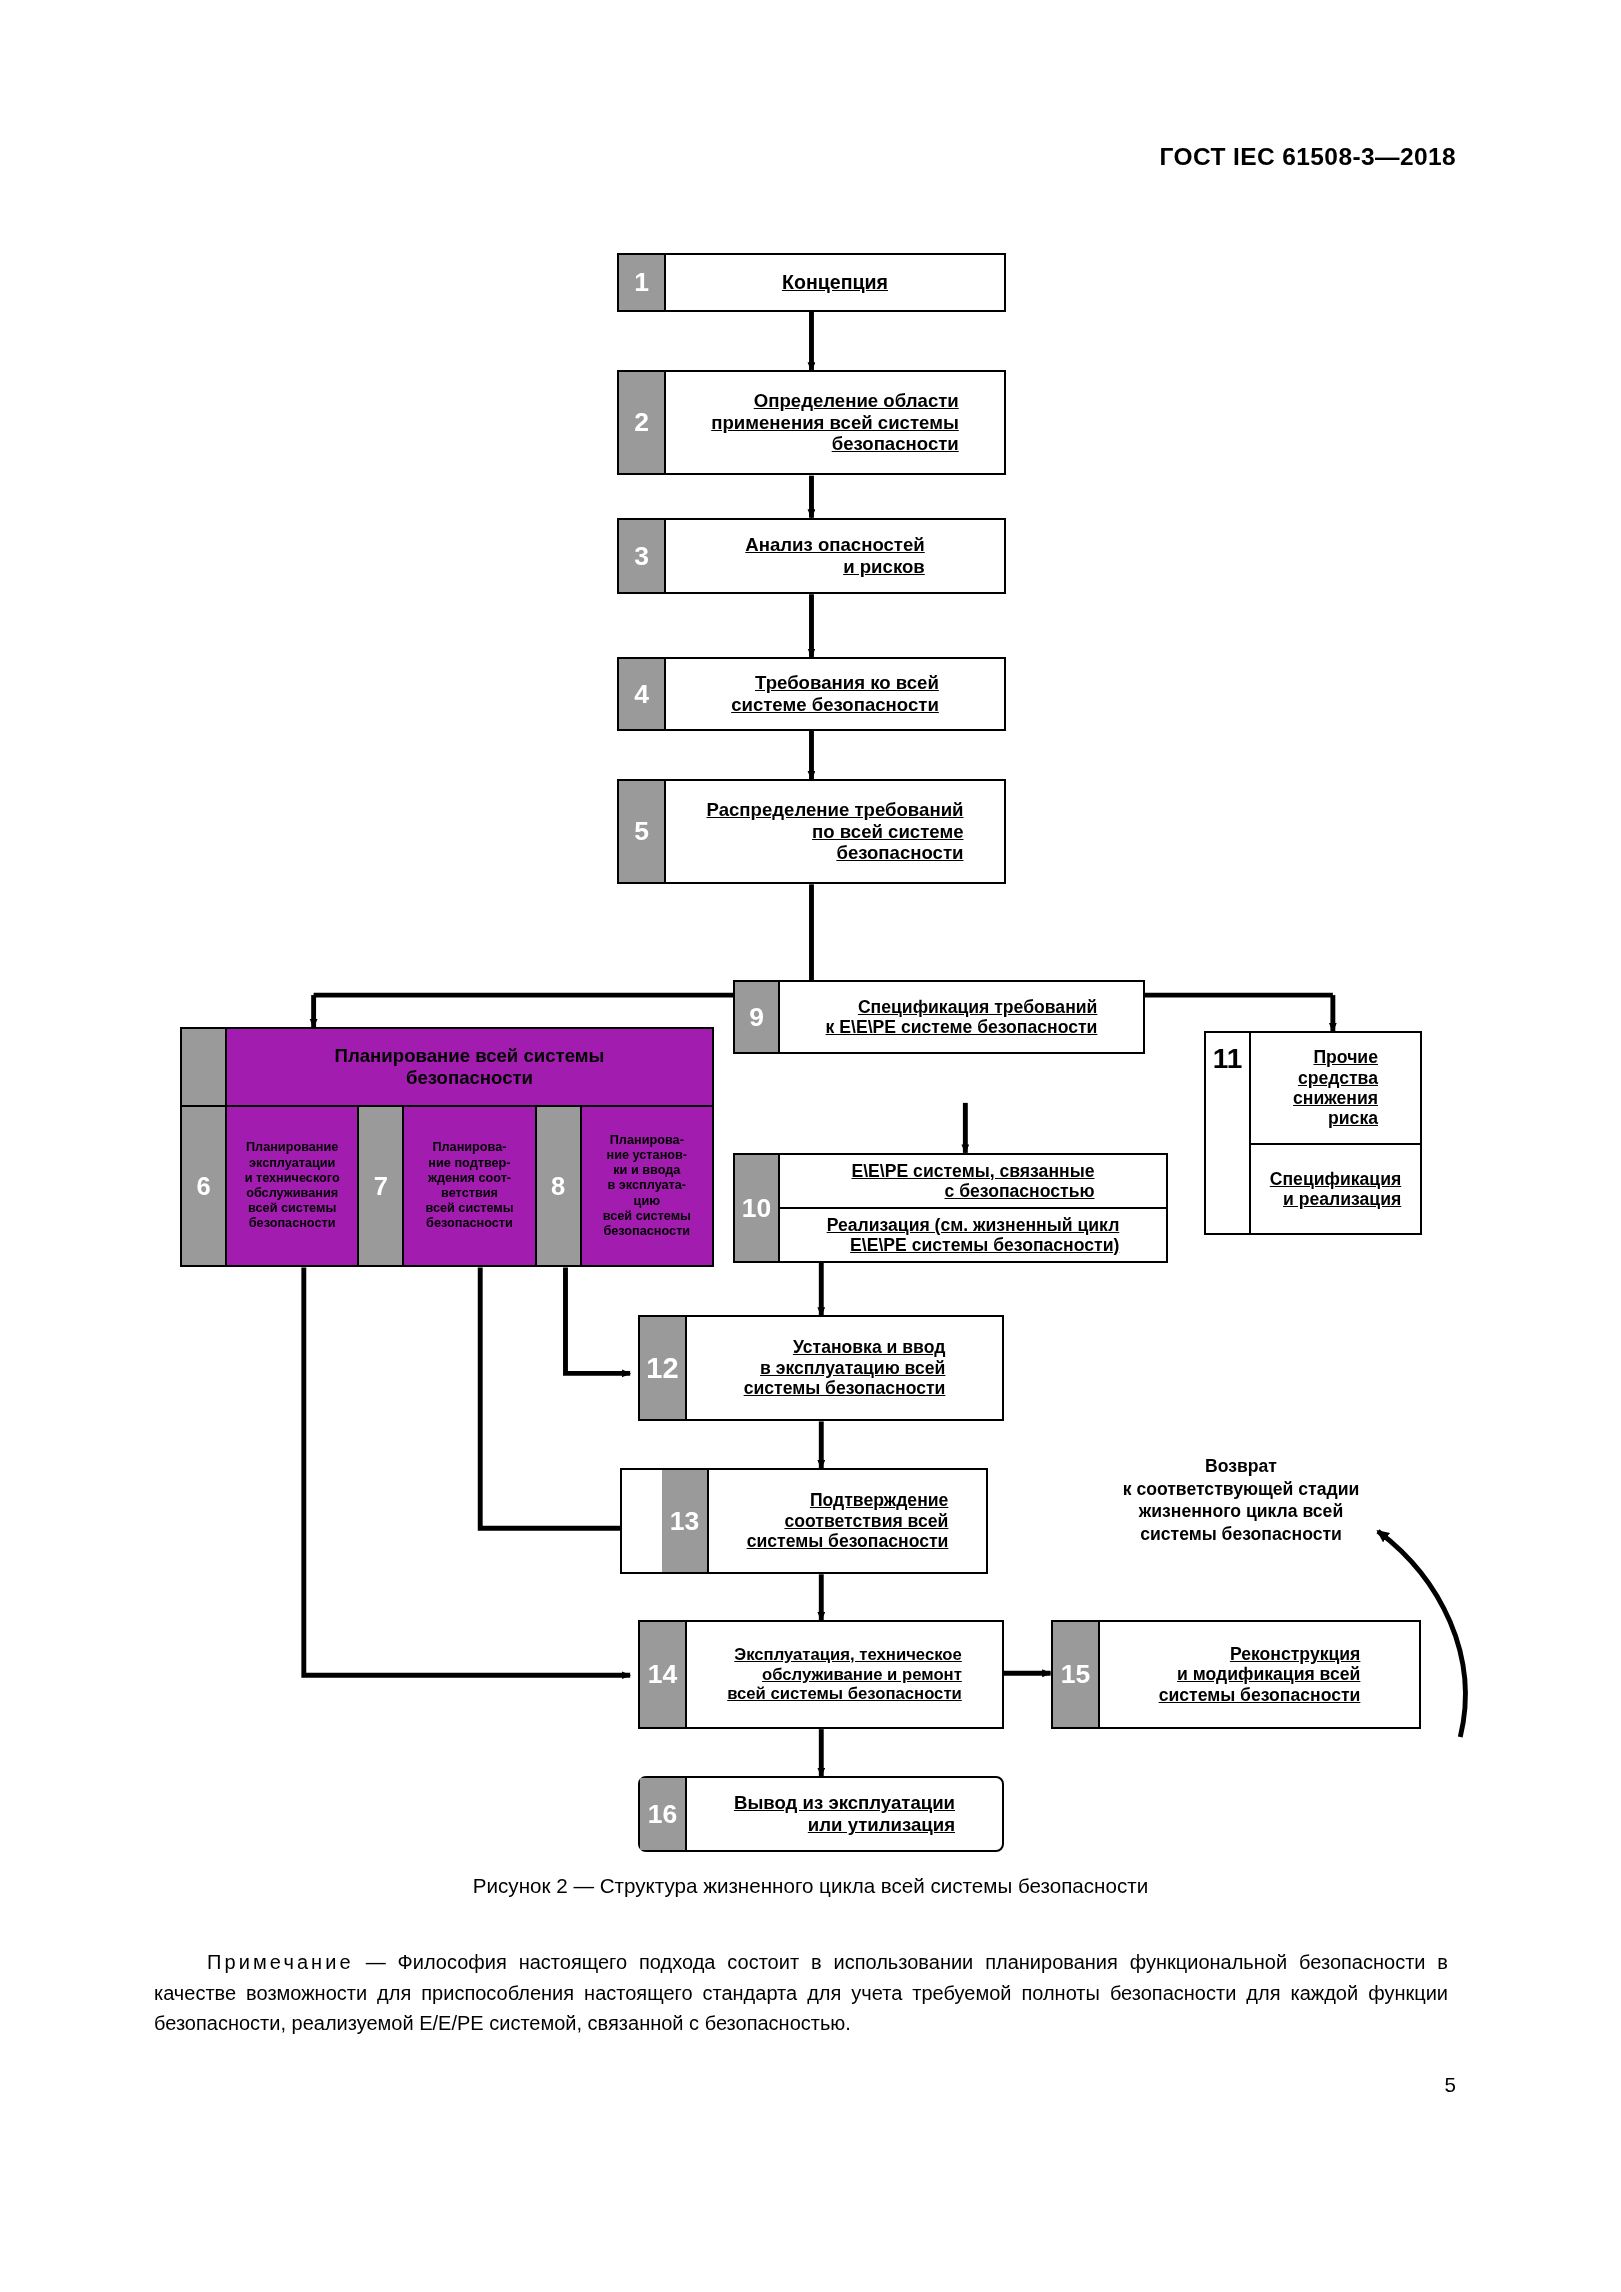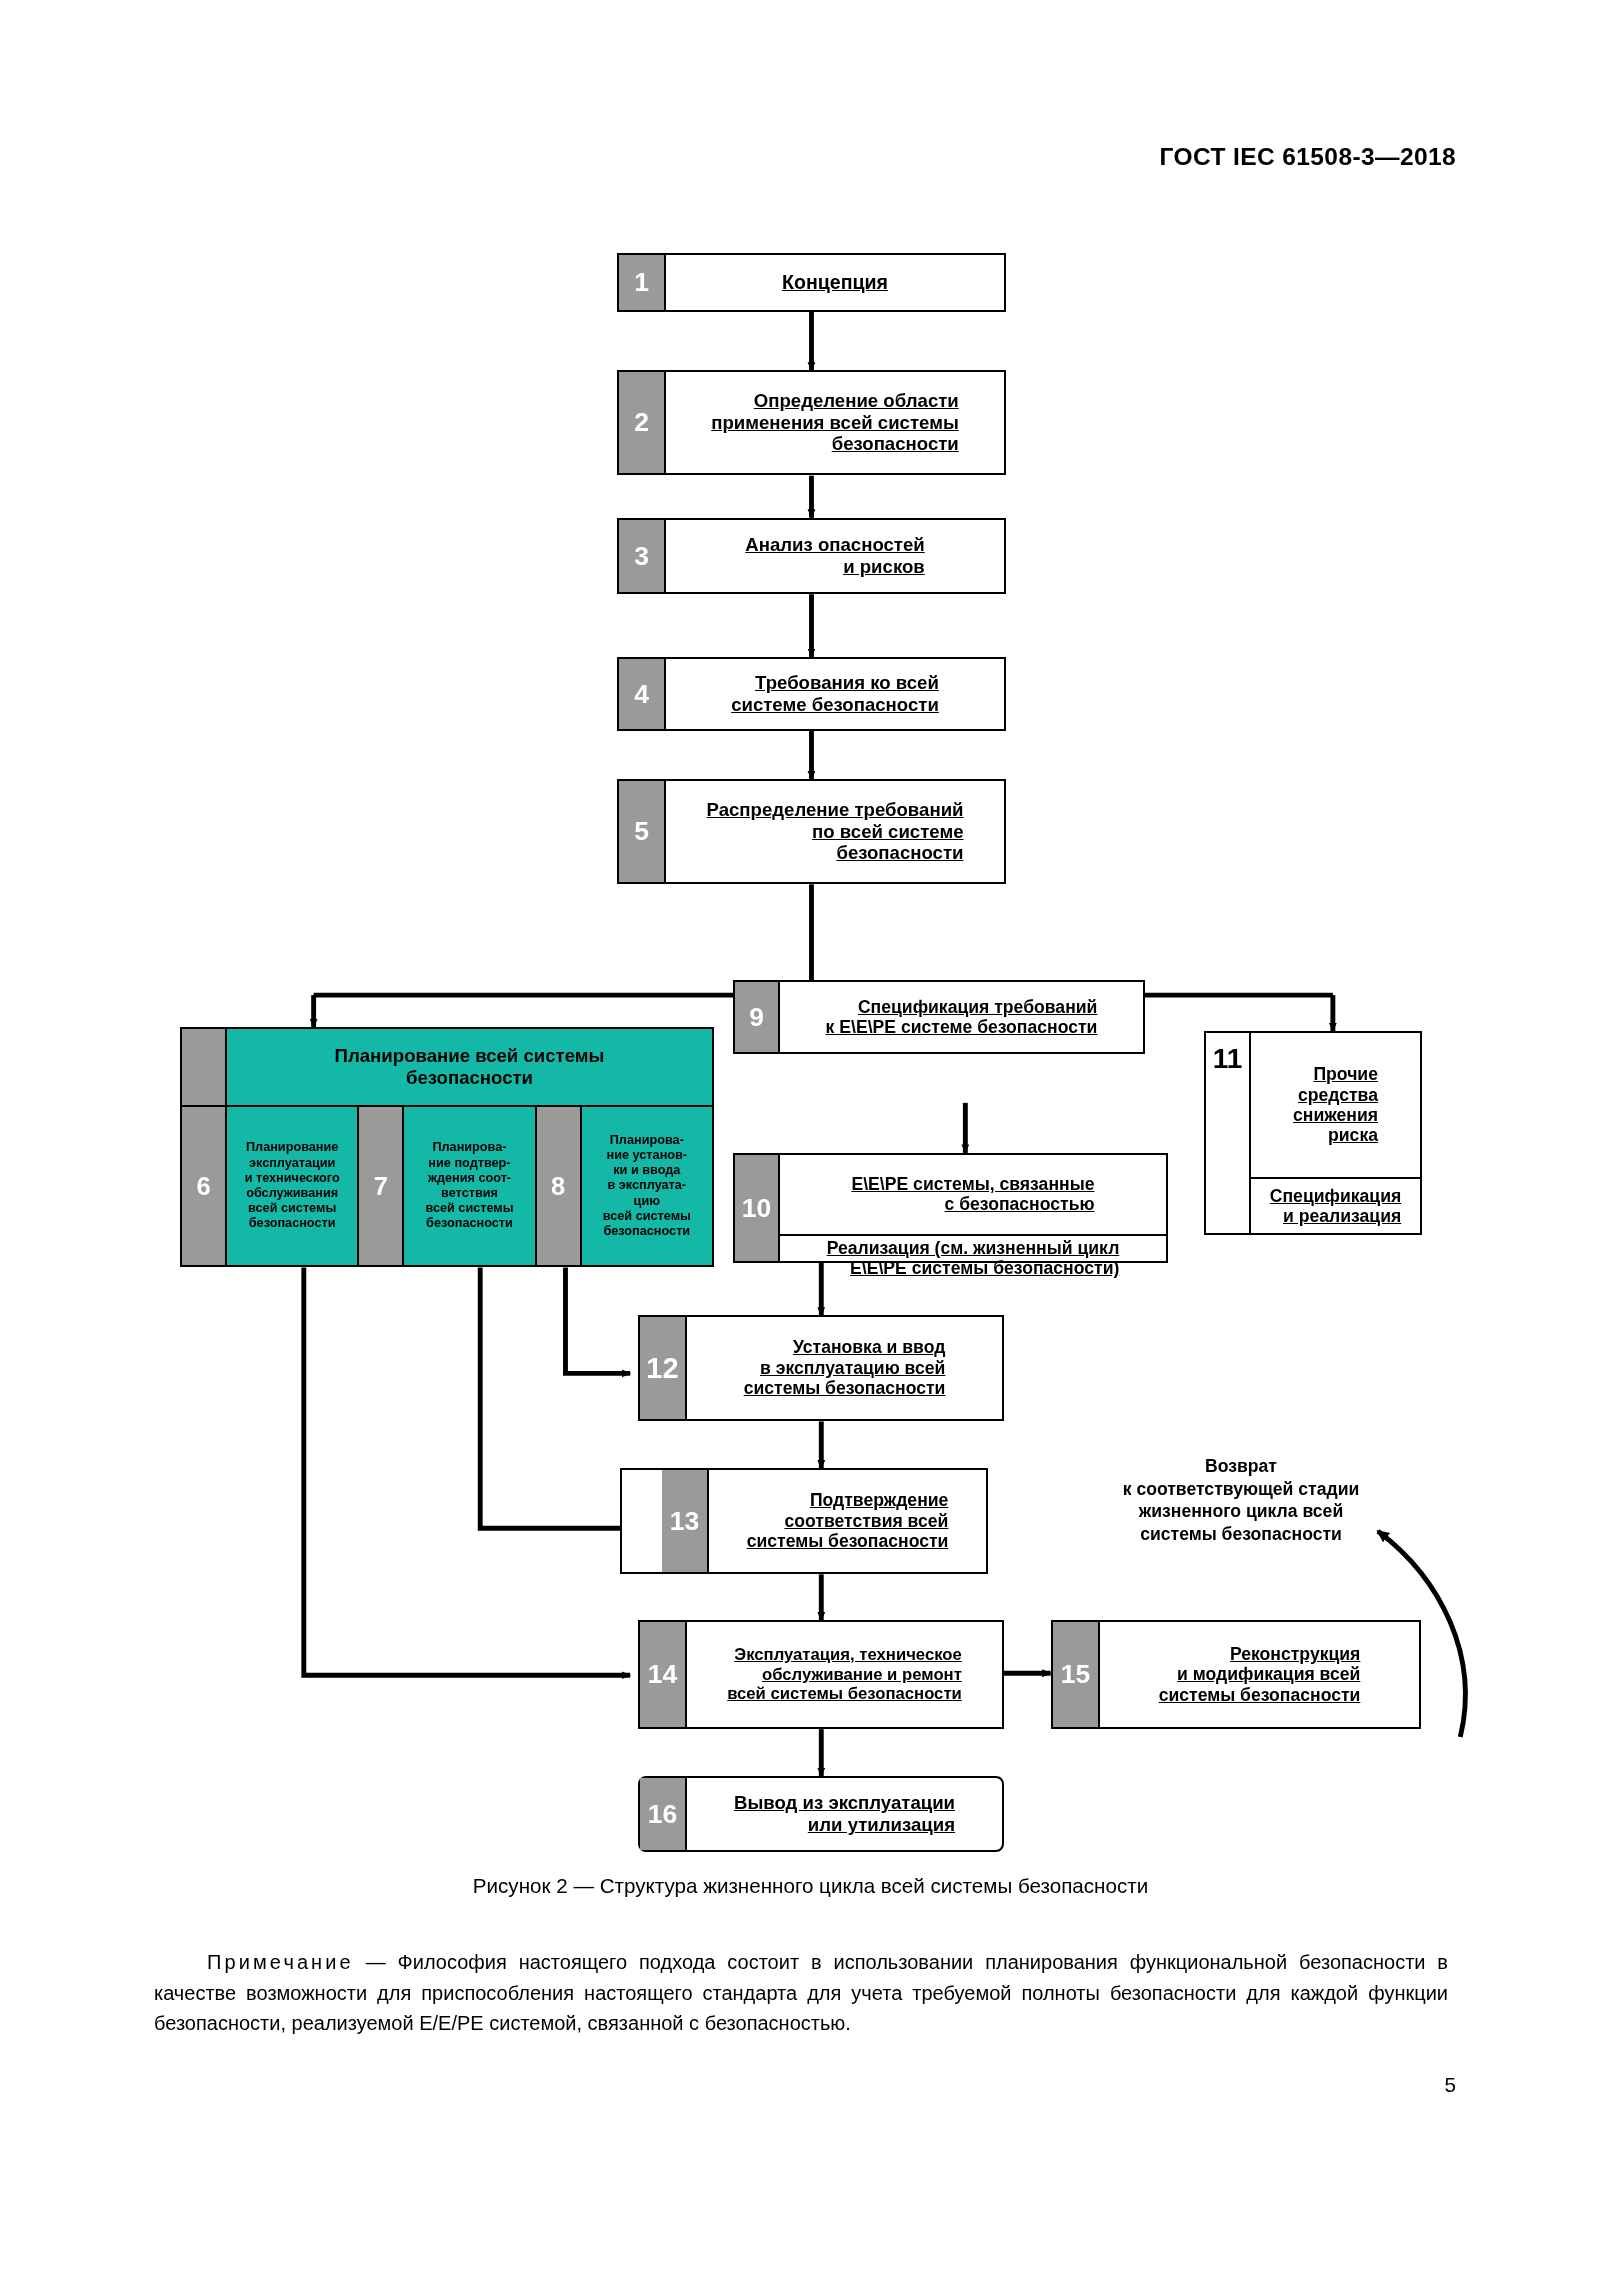--- a/index.html
+++ b/index.html
@@ -82,32 +82,31 @@
   }
 
   
   .stack {
     flex: 1 1 auto;
     display: flex;
     flex-direction: column;
   }
   .stack > .label {
     flex: 1 1 auto;
-    margin-top: 17px;
   }
   .stack > .label + .label {
     border-top: 2.9px solid #000;
   }
 
   
   .group {
     position: absolute;
     box-sizing: border-box;
     border: 2.9px solid #000;
-    background: #14b8a6;
+    background: #a21caf;
     display: flex;
     flex-direction: column;
   }
   .group-head {
     display: flex;
     flex: 0 0 auto;
     border-bottom: 2.9px solid #000;
   }
   .group-head .gnum {
     flex: 0 0 43px;

